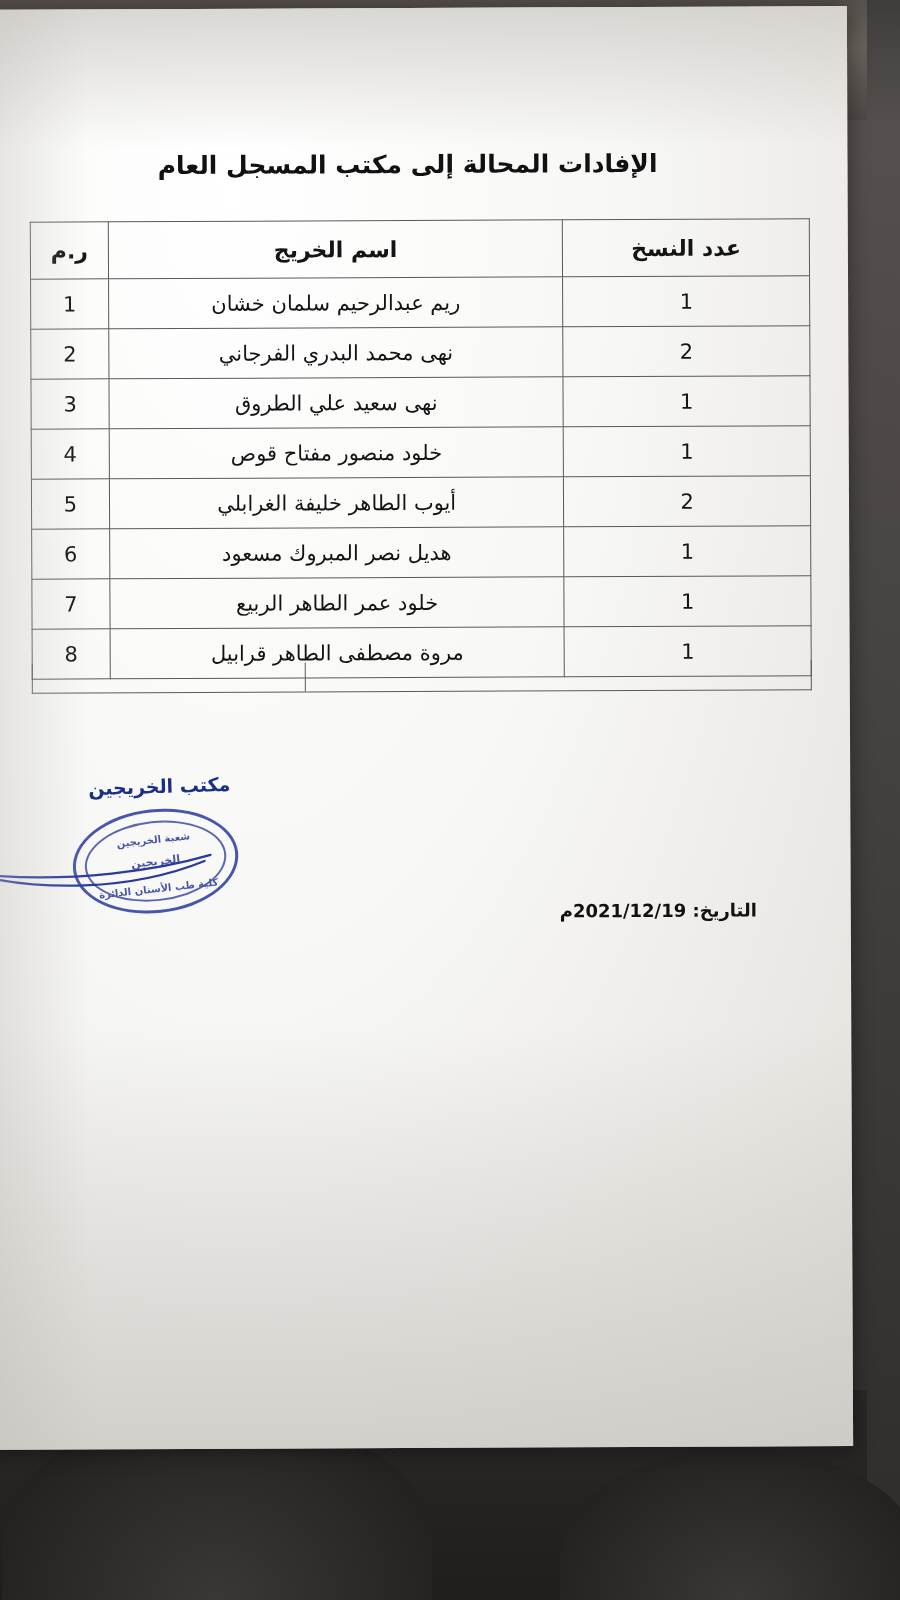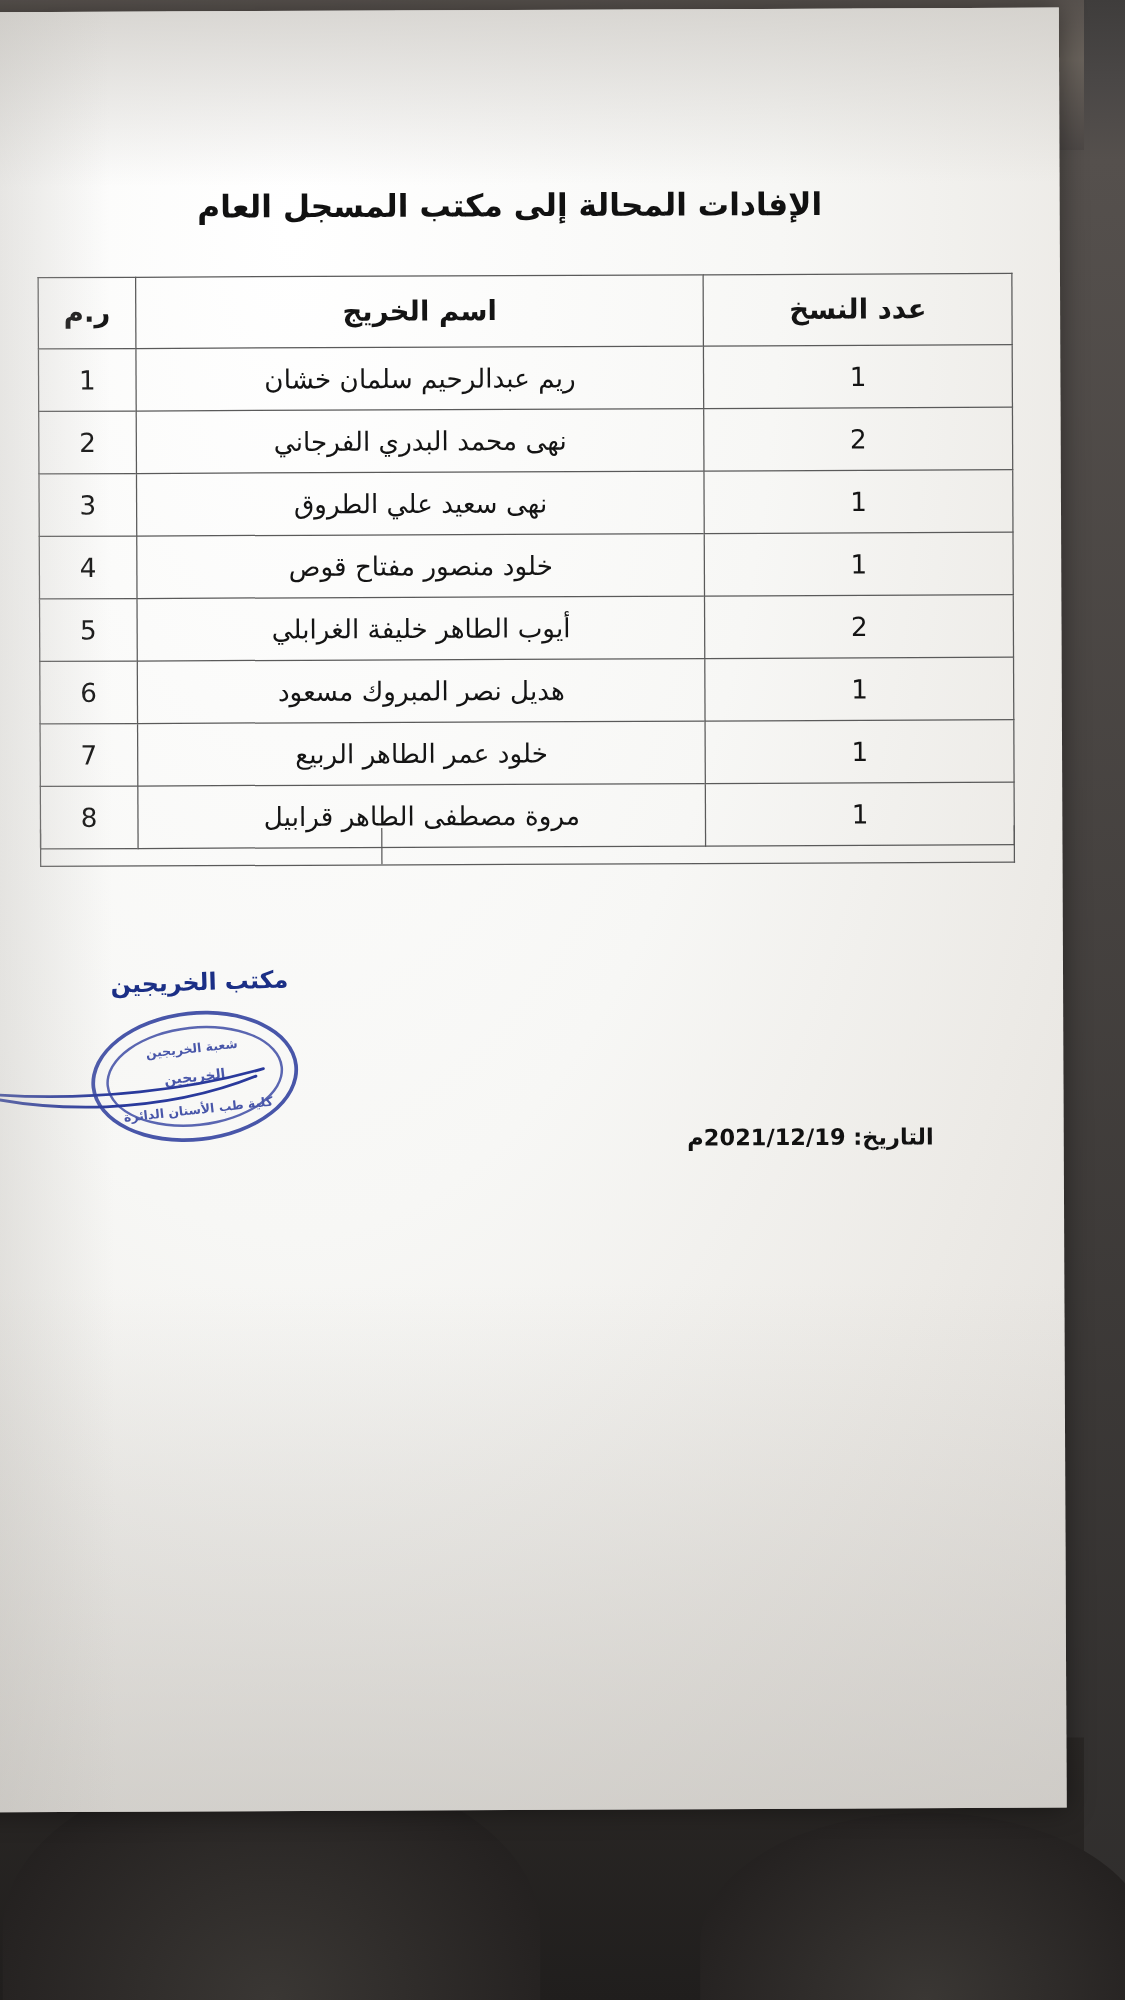--- a/index.html
+++ b/index.html
@@ -211,21 +211,21 @@
     top: 836px;
     right: 636px;
     width: 260px;
     height: 60px;
     pointer-events: none;
   }
 
   .doc-date {
     position: absolute;
     top: 893px;
-    right: 104px;
+    right: 94px;
     font-size: 18px;
     font-weight: bold;
     color: #111;
     direction: rtl;
     font-family: "DejaVu Sans", "Liberation Sans", sans-serif;
   }
 </style>
 </head>
 <body>
 

